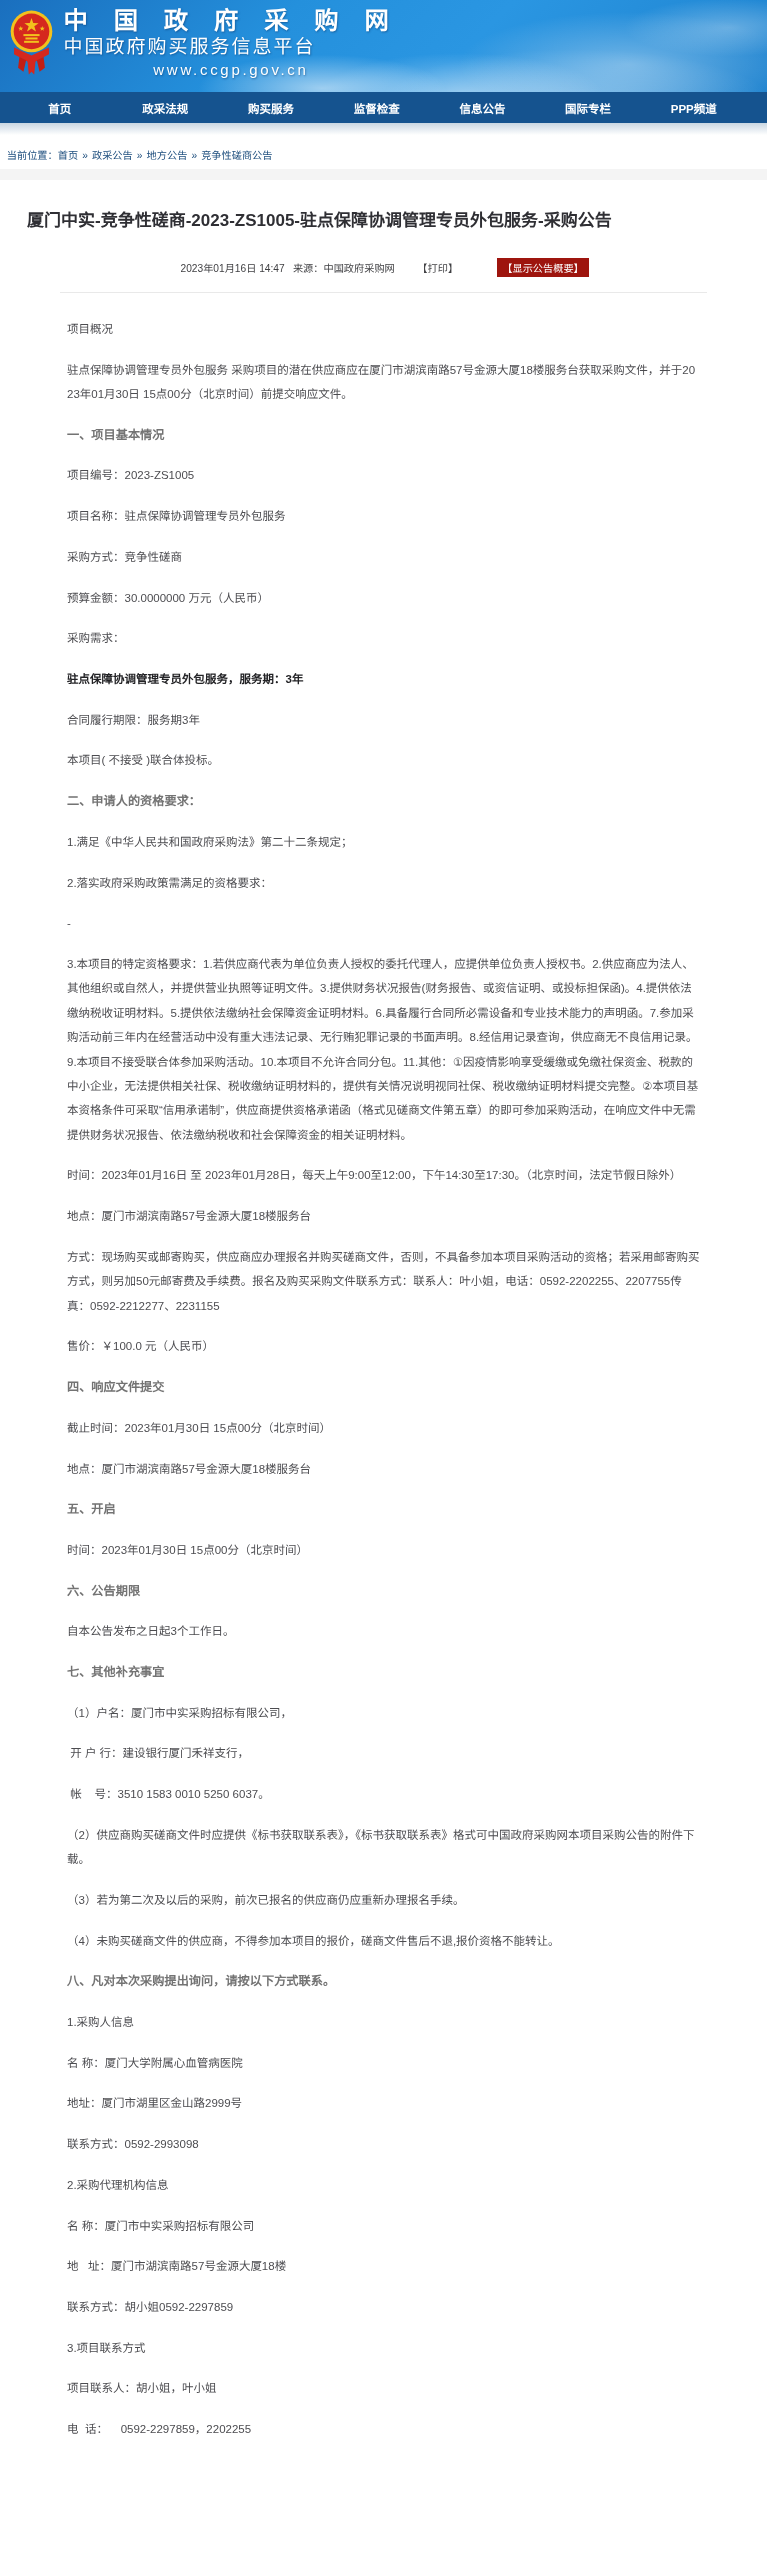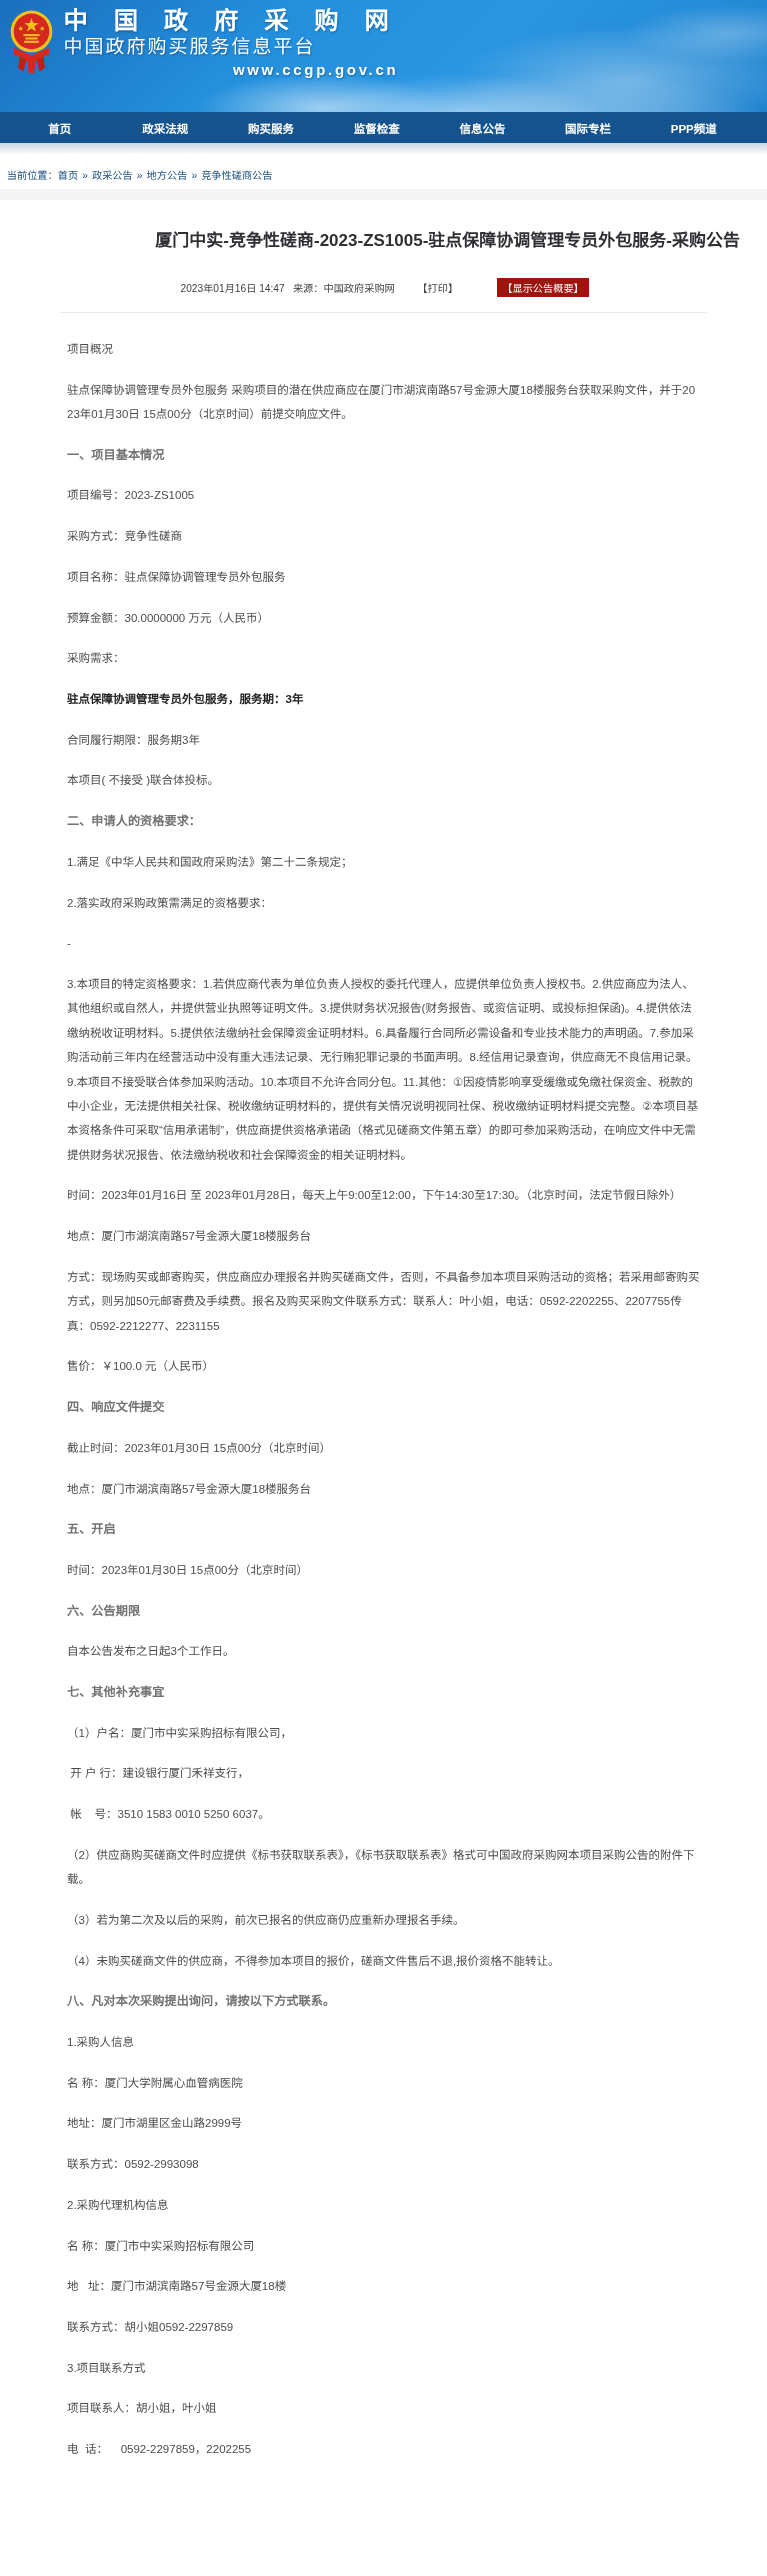--- a/index.html
+++ b/index.html
@@ -1,53 +1,53 @@
 <!DOCTYPE html>
 <html lang="zh-CN" style="font-size:11px"><head>
 <meta charset="utf-8">
 <style>
   * { margin:0; padding:0; box-sizing:border-box; }
   html,body { background:#ffffff; font-family:"Liberation Sans","DejaVu Sans",sans-serif; }
   .page { width:767px; margin:0 auto; background:#fff; }
 
   
   .site-header{
-    height:112px; position:relative; overflow:hidden;
+    height:92px; position:relative; overflow:hidden;
     background:linear-gradient(135deg,#1a6fbe 0%, #2490dc 35%, #2a96e2 60%, #1f83cf 100%);
   }
   .site-header::before{ 
     content:""; position:absolute; inset:0;
     background:
       radial-gradient(ellipse 177px 48px at 42% 96%, rgba(255,255,255,.55), rgba(255,255,255,0) 70%),
       radial-gradient(ellipse 204px 61px at 60% 104%, rgba(255,255,255,.45), rgba(255,255,255,0) 70%),
       radial-gradient(ellipse 244px 75px at 82% 70%, rgba(255,255,255,.35), rgba(255,255,255,0) 70%),
       radial-gradient(ellipse 149px 41px at 95% 30%, rgba(255,255,255,.30), rgba(255,255,255,0) 70%),
       radial-gradient(ellipse 285px 81px at 75% 115%, rgba(255,255,255,.40), rgba(255,255,255,0) 70%);
   }
   .logo-wrap{ position:relative; display:flex; align-items:center; padding:6.8px 0 0 9.5px; }
   .emblem{ width:43px; height:73px; margin-right:11px; flex:0 0 auto; }
   .logo-text{ color:#fff; text-shadow:0.7px 1.4px 2px rgba(0,40,90,.45); }
   .logo-line1{ font-size:24.4px; font-weight:bold; letter-spacing:9.5px; line-height:28.5px; white-space:nowrap; }
   .logo-line2{ font-size:19px; font-weight:normal; letter-spacing:2px; line-height:24.4px; white-space:nowrap; }
-  .logo-line3{ font-size:15px; font-weight:bold; letter-spacing:2.7px; line-height:20.4px; text-align:right; }
+  .logo-line3{ font-size:15px; font-weight:normal; letter-spacing:2.7px; line-height:20.4px; text-align:center; }
 
   
   .nav-bar{ height:31px; background:#15538f; display:flex; align-items:stretch; padding:0 20.4px 0 6.8px; }
   .nav-item{ flex:1; color:#fff; font-size:11.5px; font-weight:bold; display:flex; align-items:center; justify-content:center; text-decoration:none; cursor:pointer; }
   .nav-under{ height:12.2px; background:linear-gradient(#c9d6e2,#ffffff); }
 
   
   .breadcrumb{ padding:4.1px 6.8px 6.8px 6.8px; font-size:10.2px; color:#1c4d7d; background:#fff;margin-top:8px; }
   .breadcrumb a{ color:#1c4d7d; text-decoration:none; cursor:pointer; }
   .breadcrumb .sep{ margin:0 4.1px; color:#1c4d7d; }
   .gray-band{ height:11px; background:#f4f4f4; }
 
   
   .article{ background:#fff; padding:28.5px 0 54px 0; }
-  .article-title{ text-align:right; font-size:17px; font-weight:bold; color:#2f2f34; padding:0 27px; line-height:23px; }
+  .article-title{ text-align:left; font-size:17px; font-weight:bold; color:#2f2f34; padding:0 27px; line-height:23px; }
   .article-meta{ text-align:center; margin-top:26px; font-size:10.2px; color:#3f3f42; }
   .article-meta .piece{ margin:0 2.7px; }
   .print-link{ color:#3f3f42; text-decoration:none; cursor:pointer; margin:0 17px; }
   .summary-badge{ display:inline-block; margin-left:19px; padding:2px 5.4px; background:#9e150e; color:#fff; font-weight:normal; font-size:10.2px; cursor:pointer; }
   .meta-divider{ width:647px; margin:15px auto 0 auto; border-bottom:0.7px solid #e9e9e9; }
 
   .article-body{ width:633px; margin:0 auto; padding-top:8.1px; }
   .article-body p{ font-size:11.5px; line-height:24.4px; color:#4c4c50; margin:16.3px 0; white-space:pre-wrap; word-break:break-all; }
   .article-body p.sec{ font-size:12.2px; font-weight:bold; color:#737373; }
   .article-body p.strong{ font-weight:bold; color:#232326; }
@@ -104,22 +104,22 @@
       <span class="piece">来源：中国政府采购网</span>
       <a class="print-link">【打印】</a>
       <span class="summary-badge">【显示公告概要】</span>
     </div>
     <div class="meta-divider"></div>
     <div class="article-body">
         <p class="para">项目概况</p>
         <p class="para">驻点保障协调管理专员外包服务 采购项目的潜在供应商应在厦门市湖滨南路57号金源大厦18楼服务台获取采购文件，并于2023年01月30日 15点00分（北京时间）前提交响应文件。</p>
         <p class="sec">一、项目基本情况</p>
         <p class="para">项目编号：2023-ZS1005</p>
+        <p class="para">项目名称：驻点保障协调管理专员外包服务</p>
         <p class="para">采购方式：竞争性磋商</p>
-        <p class="para">项目名称：驻点保障协调管理专员外包服务</p>
         <p class="para">预算金额：30.0000000 万元（人民币）</p>
         <p class="para">采购需求：</p>
         <p class="strong">驻点保障协调管理专员外包服务，服务期：3年</p>
         <p class="para">合同履行期限：服务期3年</p>
         <p class="para">本项目( 不接受 )联合体投标。</p>
         <p class="sec">二、申请人的资格要求：</p>
         <p class="para">1.满足《中华人民共和国政府采购法》第二十二条规定；</p>
         <p class="para">2.落实政府采购政策需满足的资格要求：</p>
         <p class="para">-</p>
         <p class="para">3.本项目的特定资格要求：1.若供应商代表为单位负责人授权的委托代理人，应提供单位负责人授权书。2.供应商应为法人、其他组织或自然人，并提供营业执照等证明文件。3.提供财务状况报告(财务报告、或资信证明、或投标担保函)。4.提供依法缴纳税收证明材料。5.提供依法缴纳社会保障资金证明材料。6.具备履行合同所必需设备和专业技术能力的声明函。7.参加采购活动前三年内在经营活动中没有重大违法记录、无行贿犯罪记录的书面声明。8.经信用记录查询，供应商无不良信用记录。9.本项目不接受联合体参加采购活动。10.本项目不允许合同分包。11.其他：①因疫情影响享受缓缴或免缴社保资金、税款的中小企业，无法提供相关社保、税收缴纳证明材料的，提供有关情况说明视同社保、税收缴纳证明材料提交完整。②本项目基本资格条件可采取“信用承诺制”，供应商提供资格承诺函（格式见磋商文件第五章）的即可参加采购活动，在响应文件中无需提供财务状况报告、依法缴纳税收和社会保障资金的相关证明材料。</p>

